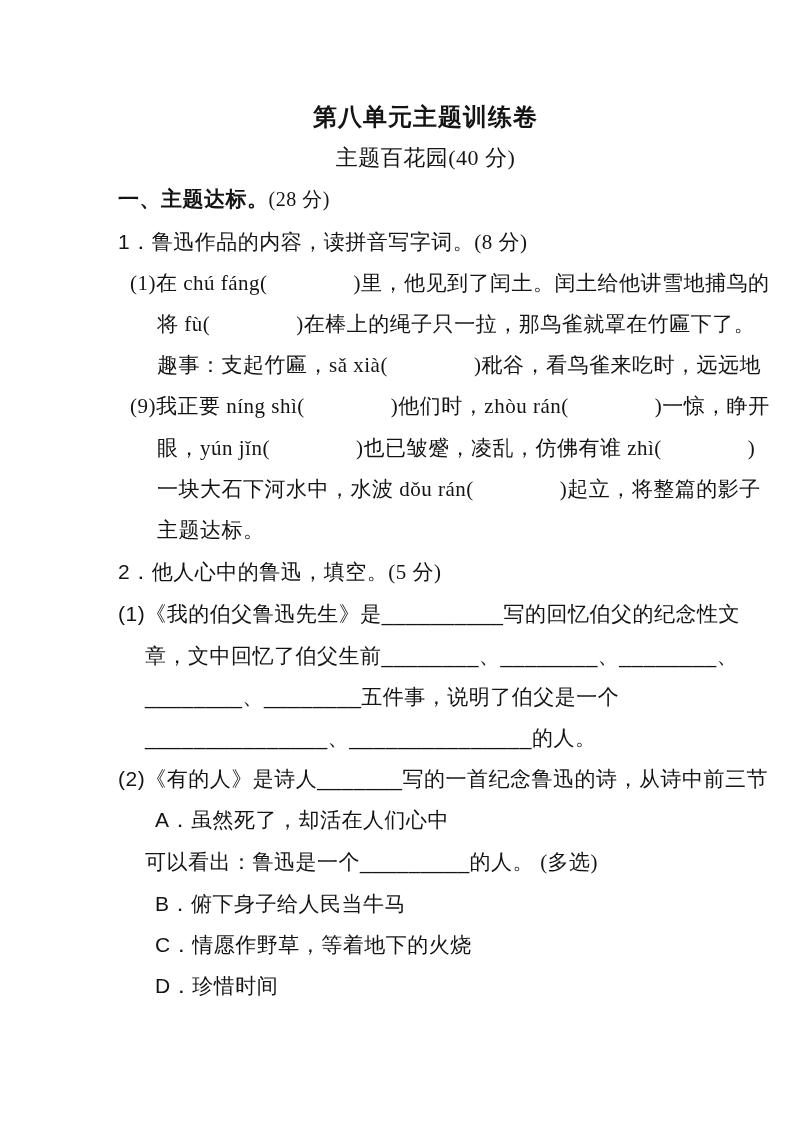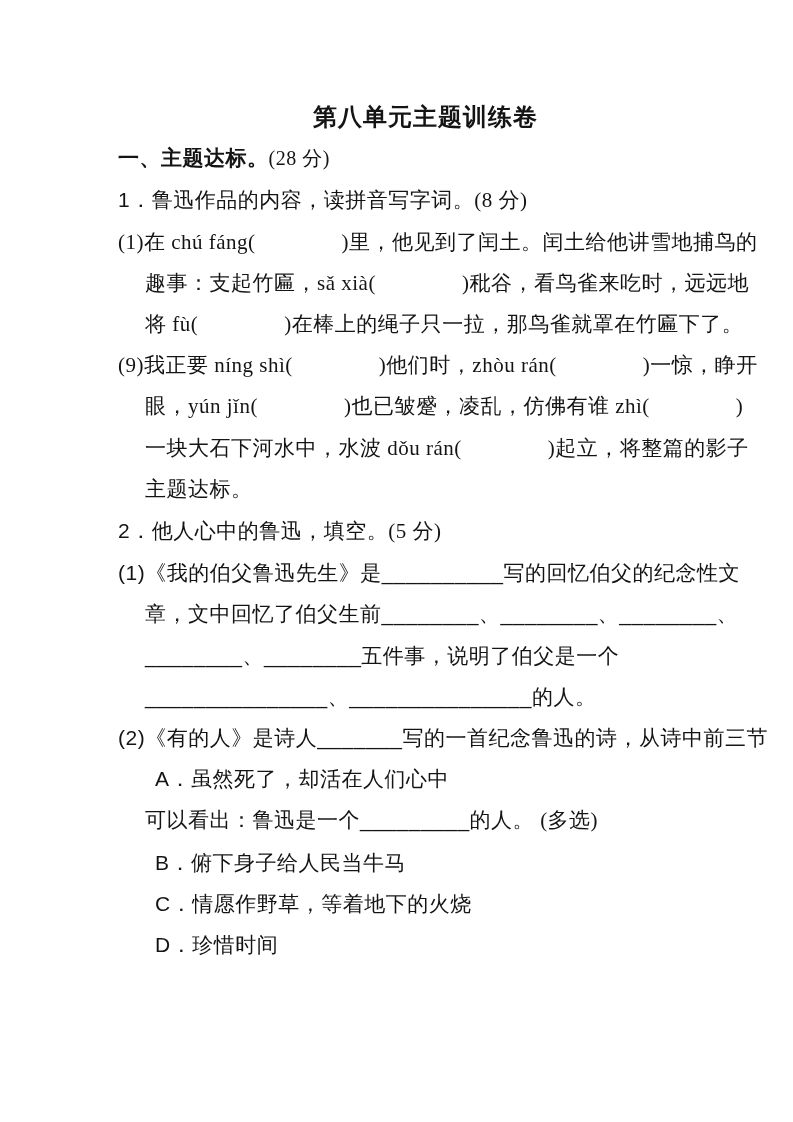--- a/index.html
+++ b/index.html
@@ -16,21 +16,21 @@
     height: 1122px;
     padding: 96px 60px 0 118px;
   }
   .line {
     font-size: 21px;
     line-height: 41.2px;
     white-space: nowrap;
     letter-spacing: 0.5px;
   }
   .hei  { font-family: "Liberation Sans", sans-serif; }
-  .kai  { font-family: "Liberation Serif", serif; }
+  .kai  { font-family: "Liberation Serif", serif; margin-left: 12px; }
   .score { font-family: "Liberation Serif", serif; font-weight: normal; }
   .heading .score { font-size: 20px; }
   .title {
     text-align: center;
     font-weight: bold;
     font-size: 24px;
     letter-spacing: 1px;
   }
   .subtitle {
     text-align: center;
@@ -42,28 +42,29 @@
   .option { padding-left: 37px; }
   .note   { margin-left: 6px; }
 </style>
 </head>
 <body>
 
 <div class="sheet">
 
   <div class="line title hei">第八单元主题训练卷</div>
 
+  <div class="line subtitle"><span>主题百花园</span><span class="score">(40 分)</span></div>
 
   <div class="line heading hei"><span>一、主题达标。</span><span class="score">(28 分)</span></div>
 
   <div class="line hei"><span>1．鲁迅作品的内容，读拼音写字词。</span><span class="score">(8 分)</span></div>
 
   <div class="line kai">(1)在 chú fáng(　　　　)里，他见到了闰土。闰土给他讲雪地捕鸟的</div>
+  <div class="line kai cont">将 fù(　　　　)在棒上的绳子只一拉，那鸟雀就罩在竹匾下了。</div>
   <div class="line kai cont">趣事：支起竹匾，sǎ xià(　　　　)秕谷，看鸟雀来吃时，远远地</div>
-  <div class="line kai cont">将 fù(　　　　)在棒上的绳子只一拉，那鸟雀就罩在竹匾下了。</div>
 
   <div class="line kai">(9)我正要 níng shì(　　　　)他们时，zhòu rán(　　　　)一惊，睁开</div>
   <div class="line kai cont">眼，yún jǐn(　　　　)也已皱蹙，凌乱，仿佛有谁 zhì(　　　　)</div>
   <div class="line kai cont">一块大石下河水中，水波 dǒu rán(　　　　)起立，将整篇的影子</div>
   <div class="line kai cont">主题达标。</div>
 
   <div class="line hei"><span>2．他人心中的鲁迅，填空。</span><span class="score">(5 分)</span></div>
 
   <div class="line hei">(1)《我的伯父鲁迅先生》是__________写的回忆伯父的纪念性文</div>
   <div class="line hei cont">章，文中回忆了伯父生前________、________、________、</div>

